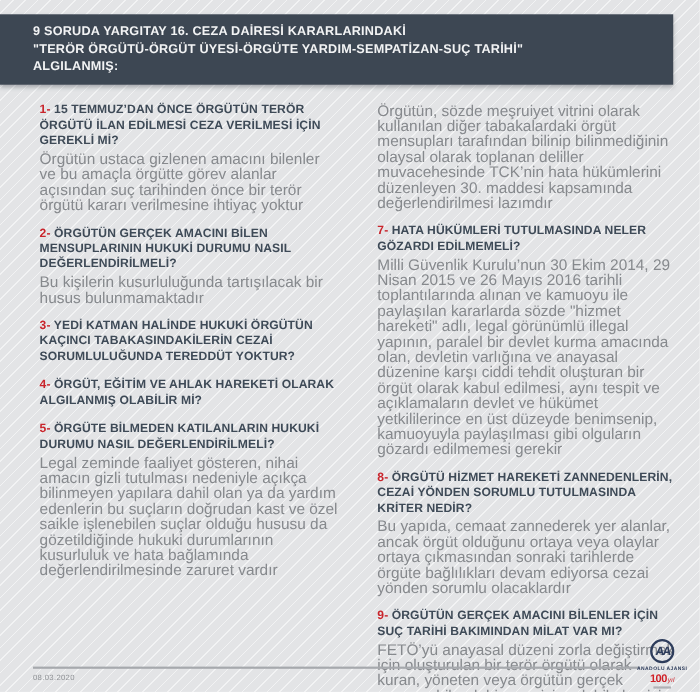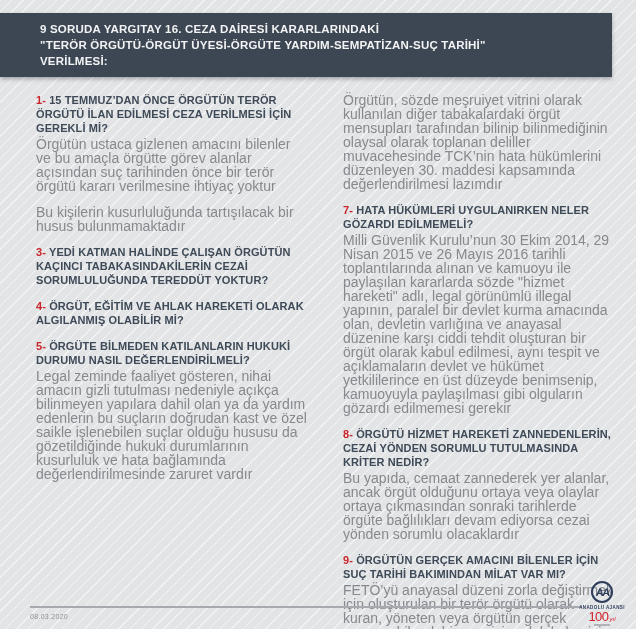--- a/index.html
+++ b/index.html
@@ -15,21 +15,21 @@
     overflow: hidden;
     background:
       repeating-linear-gradient(135deg, rgba(255,255,255,0.55) 0 1px, rgba(255,255,255,0) 1px 8px),
       #e3e4e6;
   }
   .header {
     position: absolute;
     left: 0; top: 13px;
     width: 612px; height: 64px;
     background: #3d4753;
-    padding: 8px 12px 0 40px;
+    padding: 8px 12px 0 30px;
     box-shadow: 0 2px 4px rgba(40,45,55,0.35);
   }
   .header div {
     color: #f2f3f4;
     font-size: 11.5px;
     line-height: 16px;
     font-weight: bold;
     letter-spacing: 0.2px;
   }
   .content {
@@ -93,74 +93,75 @@
     font-weight: bold;
     color: #2e3d5c;
     letter-spacing: 0.4px;
     white-space: nowrap;
   }
   .logo-anniv {
     margin-top: 2px;
     color: #d01f26;
     line-height: 8px;
   }
-  .logo-anniv .n100 { font-size: 13px; font-weight: normal; letter-spacing: -0.5px; }
+  .logo-anniv .n100 { font-size: 10px; font-weight: bold; letter-spacing: -0.5px; }
   .logo-anniv .yil { font-size: 6px; font-style: italic; margin-left: 1px; }
   .logo-fineprint {
     margin: 1px auto 0 auto;
     width: 16px; height: 1.5px;
     background: #b0b2b6;
   }
 </style>
 </head>
 <body>
 
 <div class="page">
 
   <header class="header">
     <div>9 SORUDA YARGITAY 16. CEZA DAİRESİ KARARLARINDAKİ</div>
     <div>"TERÖR ÖRGÜTÜ-ÖRGÜT ÜYESİ-ÖRGÜTE YARDIM-SEMPATİZAN-SUÇ TARİHİ"</div>
-    <div>VERİLMESİ:</div>
+    <div>ALGILANMIŞ:</div>
   </header>
 
   <main class="content">
     <section class="col">
 
       <article class="qa">
         <h3 class="q"><span class="num">1-</span> <span>15 TEMMUZ’DAN ÖNCE ÖRGÜTÜN TERÖR ÖRGÜTÜ İLAN EDİLMESİ CEZA VERİLMESİ İÇİN GEREKLİ Mİ?</span></h3>
         <p class="a">Örgütün ustaca gizlenen amacını bilenler ve bu amaçla örgütte görev alanlar açısından suç tarihinden önce bir terör örgütü kararı verilmesine ihtiyaç yoktur</p>
       </article>
 
       <article class="qa">
+        <h3 class="q"><span class="num">2-</span> <span>ÖRGÜTÜN GERÇEK AMACINI BİLEN MENSUPLARININ HUKUKİ DURUMU NASIL DEĞERLENDİRİLMELİ?</span></h3>
         <p class="a">Bu kişilerin kusurluluğunda tartışılacak bir husus bulunmamaktadır</p>
       </article>
 
       <article class="qa">
-        <h3 class="q"><span class="num">3-</span> <span>YEDİ KATMAN HALİNDE ÇALIŞAN ÖRGÜTÜN KAÇINCI TABAKASINDAKİLERİN CEZAİ SORUMLULUĞUNDA TEREDDÜT YOKTUR?</span></h3>
+        <h3 class="q"><span class="num">3-</span> <span>YEDİ KATMAN HALİNDE HUKUKİ ÖRGÜTÜN KAÇINCI TABAKASINDAKİLERİN CEZAİ SORUMLULUĞUNDA TEREDDÜT YOKTUR?</span></h3>
       </article>
 
       <article class="qa">
         <h3 class="q"><span class="num">4-</span> <span>ÖRGÜT, EĞİTİM VE AHLAK HAREKETİ OLARAK ALGILANMIŞ OLABİLİR Mİ?</span></h3>
       </article>
 
       <article class="qa">
         <h3 class="q"><span class="num">5-</span> <span>ÖRGÜTE BİLMEDEN KATILANLARIN HUKUKİ DURUMU NASIL DEĞERLENDİRİLMELİ?</span></h3>
         <p class="a">Legal zeminde faaliyet gösteren, nihai amacın gizli tutulması nedeniyle açıkça bilinmeyen yapılara dahil olan ya da yardım edenlerin bu suçların doğrudan kast ve özel saikle işlenebilen suçlar olduğu hususu da gözetildiğinde hukuki durumlarının kusurluluk ve hata bağlamında değerlendirilmesinde zaruret vardır</p>
       </article>
 
     </section>
 
     <section class="col">
 
       <article class="qa">
         <p class="a">Örgütün, sözde meşruiyet vitrini olarak kullanılan diğer tabakalardaki örgüt mensupları tarafından bilinip bilinmediğinin olaysal olarak toplanan deliller muvacehesinde TCK’nin hata hükümlerini düzenleyen 30. maddesi kapsamında değerlendirilmesi lazımdır</p>
       </article>
 
       <article class="qa">
-        <h3 class="q"><span class="num">7-</span> <span>HATA HÜKÜMLERİ UYGULANIRKEN NELER GÖZARDI EDİLMEMELİ?</span></h3>
+        <h3 class="q"><span class="num">7-</span> <span>HATA HÜKÜMLERİ TUTULMASINDA NELER GÖZARDI EDİLMEMELİ?</span></h3>
         <p class="a">Milli Güvenlik Kurulu’nun 30 Ekim 2014, 29 Nisan 2015 ve 26 Mayıs 2016 tarihli toplantılarında alınan ve kamuoyu ile paylaşılan kararlarda sözde "hizmet hareketi" adlı, legal görünümlü illegal yapının, paralel bir devlet kurma amacında olan, devletin varlığına ve anayasal düzenine karşı ciddi tehdit oluşturan bir örgüt olarak kabul edilmesi, aynı tespit ve açıklamaların devlet ve hükümet yetkililerince en üst düzeyde benimsenip, kamuoyuyla paylaşılması gibi olguların gözardı edilmemesi gerekir</p>
       </article>
 
       <article class="qa">
         <h3 class="q"><span class="num">8-</span> <span>ÖRGÜTÜ HİZMET HAREKETİ ZANNEDENLERİN, CEZAİ YÖNDEN SORUMLU TUTULMASINDA KRİTER NEDİR?</span></h3>
         <p class="a">Bu yapıda, cemaat zannederek yer alanlar, ancak örgüt olduğunu ortaya veya olaylar ortaya çıkmasından sonraki tarihlerde örgüte bağlılıkları devam ediyorsa cezai yönden sorumlu olacaklardır</p>
       </article>
 
       <article class="qa">
         <h3 class="q"><span class="num">9-</span> <span>ÖRGÜTÜN GERÇEK AMACINI BİLENLER İÇİN SUÇ TARİHİ BAKIMINDAN MİLAT VAR MI?</span></h3>

